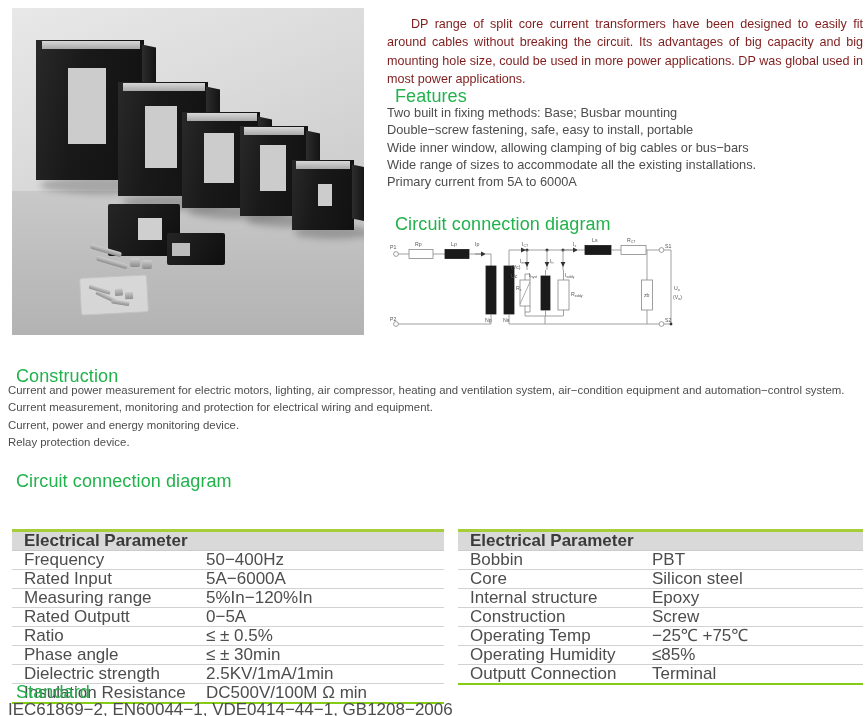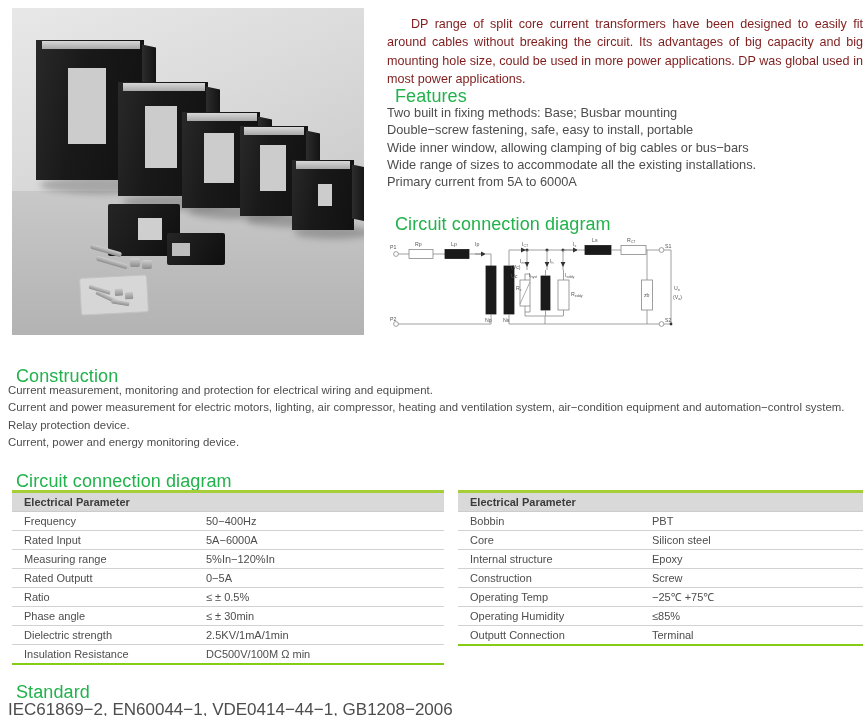--- a/index.html
+++ b/index.html
@@ -54,22 +54,22 @@
 
   
   .app-head { position:absolute; left:8px; top:358px; }
   .app-list { position:absolute; left:8px; top:382px; width:855px;
     font-size:11.4px; line-height:17.4px; color:#4d4d4d; }
   .app-list div { white-space:nowrap; }
 
   
   .tbl-head { position:absolute; left:8px; top:463px; }
 
-  table.spec { position:absolute; border-collapse:collapse; font-size:11px;
-    color:#4d4d4d; table-layout:fixed; }
+  table.spec { position:absolute; border-collapse:collapse; font-size:17px;
+    color:#4d4d4d; table-layout:fixed;margin-top:39px; }
   table.spec.left  { left:12px;  top:490px; width:432px; }
   table.spec.right { left:458px; top:490px; width:405px; }
   table.spec td { padding:2px 0 2px 12px; border-bottom:1px solid #d2d2d2;
     height:16.6px; line-height:14px; white-space:nowrap; }
   table.spec tr.hdr td { background:#d9d9d9; font-weight:600; color:#3b3b3b;
     border-bottom:1px solid #cccccc; }
   table.spec tr:last-child td { border-bottom:2px solid #84cc16; }
   table.spec .topbar td { padding:0; height:3px; background:#a6ce39; border:none; }
   table.spec col.k { width:182px; }
 
@@ -261,24 +261,24 @@
         <text x="278" y="86">S2</text>
         <text x="257" y="61">zb</text>
         <text x="287" y="54">U<tspan font-size="3.6" dy="1">o</tspan></text>
         <text x="286" y="63">(V<tspan font-size="3.6" dy="1">o</tspan><tspan font-size="5.2" dy="-1">)</tspan></text>
       </g>
     </svg>
   </div>
 
   <h2 class="green app-head">Construction</h2>
   <div class="app-list">
+    <div>Current and power measurement for electric motors, lighting, air compressor, heating and ventilation system, air−condition equipment and automation−control system.</div>
     <div>Current measurement, monitoring and protection for electrical wiring and equipment.</div>
-    <div>Current and power measurement for electric motors, lighting, air compressor, heating and ventilation system, air−condition equipment and automation−control system.</div>
+    <div>Current, power and energy monitoring device.</div>
     <div>Relay protection device.</div>
-    <div>Current, power and energy monitoring device.</div>
   </div>
 
   <h2 class="green tbl-head">Circuit connection diagram</h2>
 
   <table class="spec left">
     <colgroup>
         <col class="k">
         <col>
       </colgroup>
     <tbody>

